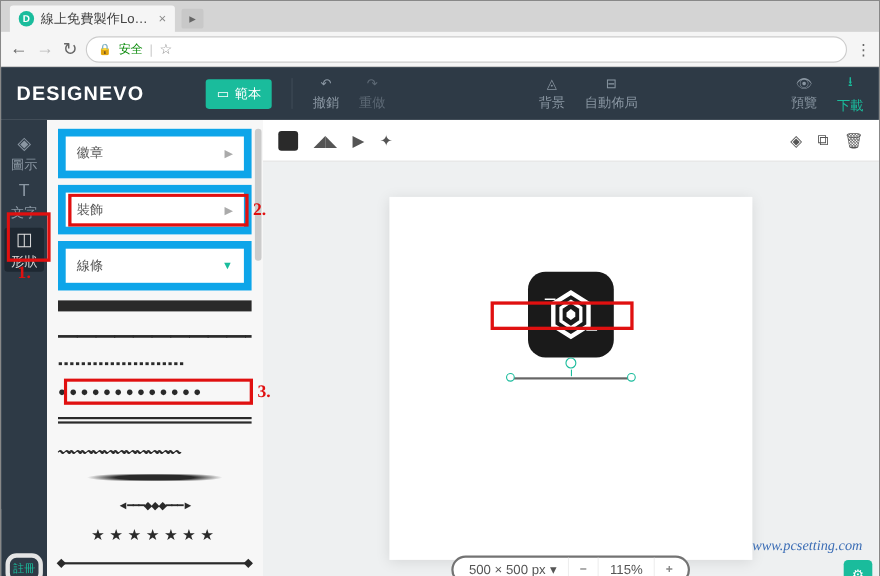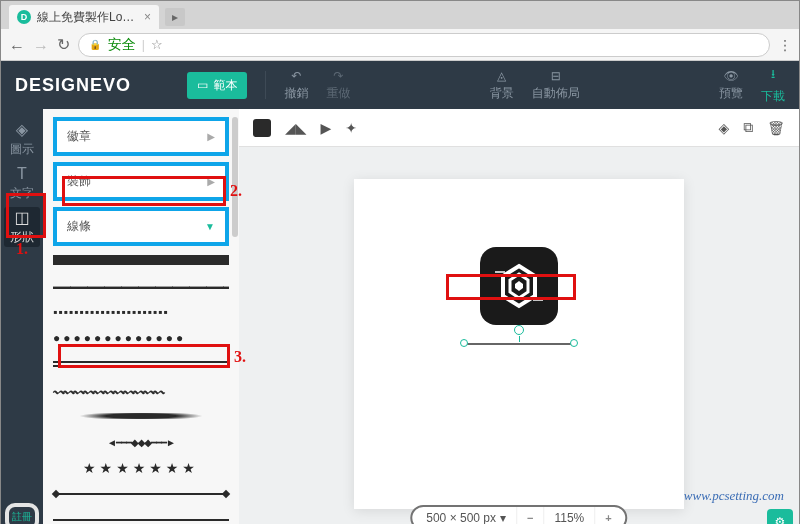--- a/index.html
+++ b/index.html
@@ -12,42 +12,42 @@
 .tab{background:#f5f5f5;height:24px;padding:0 8px;display:flex;align-items:center;gap:6px;border-radius:3px 3px 0 0;font-size:11px;color:#444;max-width:150px}
 .tab-favicon{width:14px;height:14px;background:#1abc9c;border-radius:50%;display:flex;align-items:center;justify-content:center;color:#fff;font-size:9px;font-weight:bold}
 .tab-title{overflow:hidden;white-space:nowrap;text-overflow:ellipsis;flex:1}
 .tab-x{color:#888;font-size:12px}
 .new-tab{width:20px;height:18px;background:#c8c8c8;margin-left:6px;margin-bottom:3px;display:flex;align-items:center;justify-content:center;color:#666;border-radius:2px}
 .addr-bar{height:32px;background:#f5f5f5;display:flex;align-items:center;padding:0 8px;gap:8px;border-bottom:1px solid #ccc}
 .nav-btn{color:#666;font-size:16px;cursor:pointer}
 .nav-btn.dis{color:#bbb}
 .url-box{flex:1;height:24px;border:1px solid #ccc;border-radius:12px;display:flex;align-items:center;padding:0 10px;gap:6px;background:#fff;font-size:12px}
 .lock{color:#0a8a0a;font-size:10px}
-.secure{color:#0a8a0a;font-size:14px}
+.secure{color:#0a8a0a;font-size:11px}
 .url-text{color:#333;flex:1}
 .url-proto{color:#0a8a0a}
 .star{color:#888;font-size:13px}
 .menu-dots{color:#666;font-size:14px;letter-spacing:-1px}
 .app{background:#fff;height:480px;display:flex;flex-direction:column}
 .app-header{height:48px;background:#2e3a46;display:flex;align-items:center;padding:0 14px;gap:18px;color:#aab}
 .logo{font-size:18px;font-weight:bold;color:#fff;letter-spacing:1px}
 .btn-teal{background:#1abc9c;color:#fff;padding:5px 10px;border-radius:3px;display:flex;align-items:center;gap:5px;font-size:12px}
 .hdr-btn{display:flex;flex-direction:column;align-items:center;gap:2px;font-size:10px;color:#8a96a2;cursor:pointer}
 .hdr-sep{width:1px;height:28px;background:#3e4a56}
 .hdr-spacer{flex:1}
 .hdr-download{color:#1abc9c}
 .app-body{flex:1;display:flex;overflow:hidden}
 .rail{width:42px;background:#2e3a46;display:flex;flex-direction:column;align-items:center;padding-top:10px;gap:4px}
 .rail-item{width:36px;height:40px;display:flex;flex-direction:column;align-items:center;justify-content:center;gap:2px;color:#8a96a2;font-size:10px;cursor:pointer;border-radius:3px}
 .rail-item.active{background:#1e2832;color:#ddd}
 .rail-ico{font-size:16px}
 .rail-bottom{margin-top:auto;margin-bottom:10px}
 .reg-btn{width:34px;border:4px solid #e5e5e5;color:#1abc9c;font-size:10px;padding:3px 0;border-radius:10px;text-align:center}
 .panel{width:196px;background:#f7f7f7;padding:8px 10px;overflow-y:auto;position:relative}
-.cat{background:#fff;border:4px solid #0ea5e9;padding:7px 10px;margin-bottom:6px;display:flex;justify-content:space-between;align-items:center;font-size:12px;color:#555;cursor:pointer}
+.cat{background:#fff;border:7px solid #0ea5e9;padding:7px 10px;margin-bottom:6px;display:flex;justify-content:space-between;align-items:center;font-size:12px;color:#555;cursor:pointer}
 .cat .arr{color:#aaa;font-size:10px}
 .cat.open .arr{color:#1abc9c}
 .shapes-list{margin-top:4px}
 .shape-row{margin-bottom:10px;height:16px;display:flex;align-items:center;justify-content:center}
 .shape-solid{width:100%;height:10px;background:#2a2a2a}
 .shape-dash-lg{width:100%;height:6px;color:#2a2a2a;overflow:hidden;letter-spacing:-1px;font-size:18px;line-height:6px}
 .shape-dash-sm{width:100%;height:4px;color:#2a2a2a;overflow:hidden;font-size:12px;line-height:4px;letter-spacing:1px}
 .shape-dots{width:100%;color:#2a2a2a;font-size:12px;letter-spacing:3px;line-height:8px}
 .shape-wave{width:100%;color:#2a2a2a;font-size:12px;letter-spacing:-2px}
 .shape-taper{width:100%;height:6px;background:radial-gradient(ellipse 50% 100%,#2a2a2a 0%,#2a2a2a 40%,transparent 70%)}

